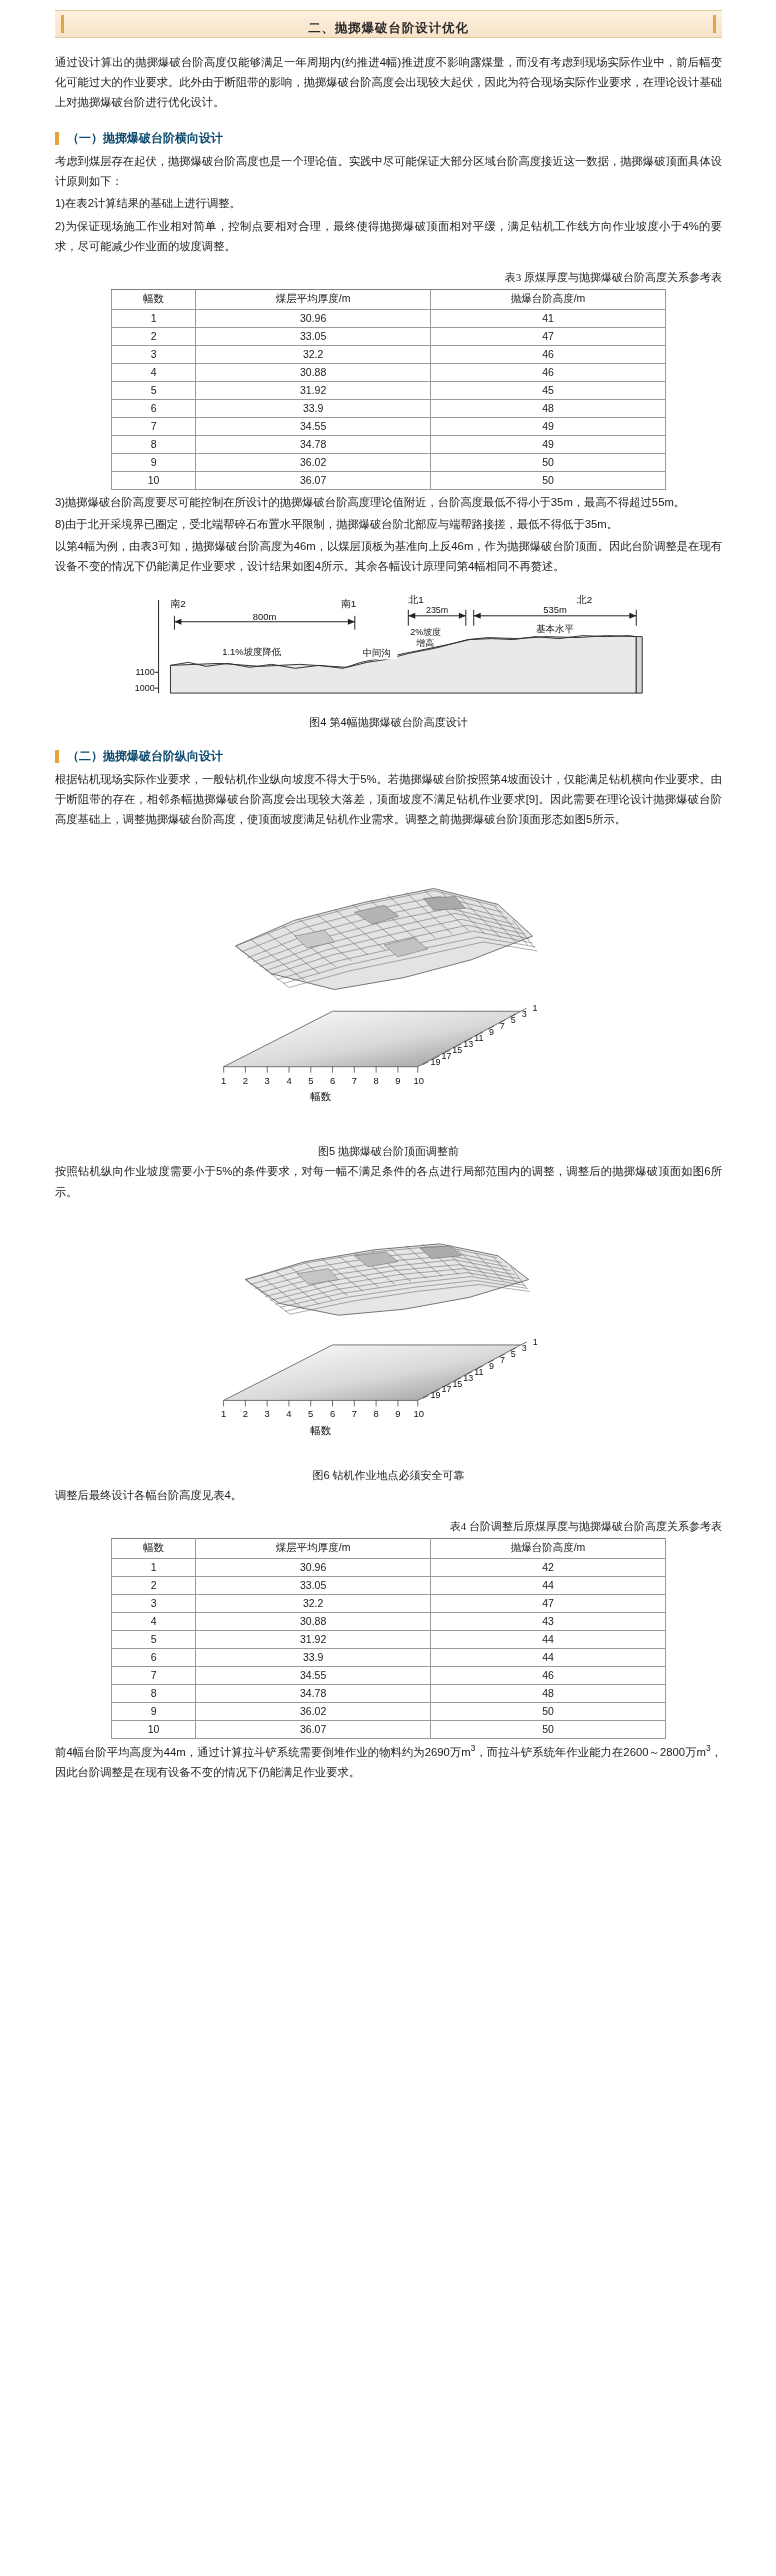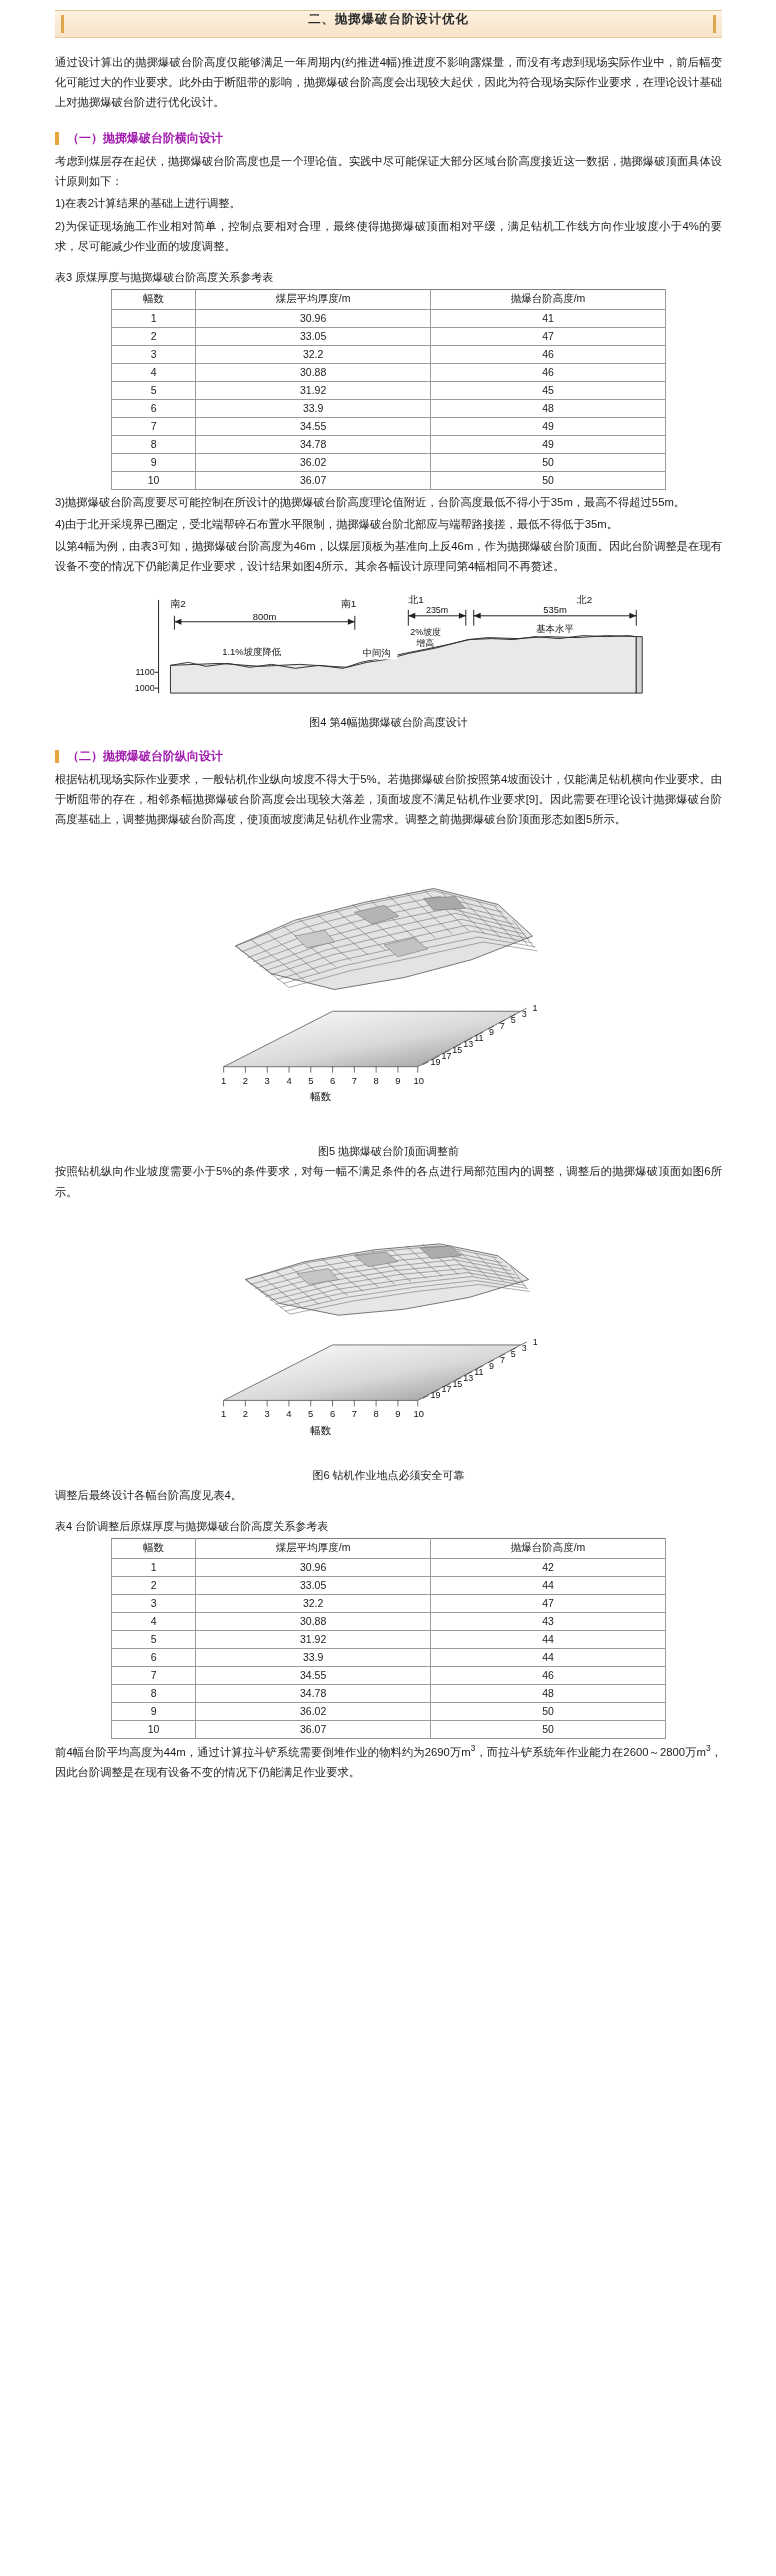--- a/index.html
+++ b/index.html
@@ -20,21 +20,21 @@
     position: relative;
   }
   
   .section-header {
     margin: 10px 55px 0 55px;
     height: 26px;
     background: linear-gradient(to bottom, #fdf1e0, #f7e3c8);
     border-top: 1px solid #e3c89c;
     border-bottom: 1px solid #e3c89c;
     display: flex;
-    align-items: flex-start;
+    align-items: flex-end;
     justify-content: center;
     position: relative;
   }
   .section-header .title {
     font-size: 12.4px;
     font-weight: bold;
     color: #2b2b2b;
     letter-spacing: 1px;
   }
   .section-header:before, .section-header:after {
@@ -70,29 +70,30 @@
   .sub-head .bar {
     width: 4px;
     height: 13px;
     background: #e8a33d;
     margin-right: 8px;
     flex: 0 0 auto;
   }
   .sub-head .txt {
     font-size: 12px;
     font-weight: bold;
-    color: #a21caf;
+    color: #0c4a6e;
   }
 
   
   .table-caption {
-    text-align: left;
+    text-align: right;
     font-size: 11px;
     margin: 14px 0 4px 0;
     color: #1a1a1a;
+    font-family: Liberation Serif, serif;
   }
   table.data {
     border-collapse: collapse;
     margin: 0 auto;
     width: 555px;
     font-size: 10.5px;
   }
   table.data th, table.data td {
     border: 1px solid #9a9a9a;
     text-align: center;
@@ -211,21 +212,21 @@
         </tr>
         <tr>
           <td>10</td>
           <td>36.07</td>
           <td>50</td>
         </tr>
       </tbody>
     </table>
 
     <p class="body">3)抛掷爆破台阶高度要尽可能控制在所设计的抛掷爆破台阶高度理论值附近，台阶高度最低不得小于35m，最高不得超过55m。</p>
-    <p class="body">4)由于北开采境界已圈定，受北端帮碎石布置水平限制，抛掷爆破台阶北部应与端帮路接搓，最低不得低于35m。</p>
+    <p class="body">8)由于北开采境界已圈定，受北端帮碎石布置水平限制，抛掷爆破台阶北部应与端帮路接搓，最低不得低于35m。</p>
     <p class="body">以第4幅为例，由表3可知，抛掷爆破台阶高度为46m，以煤层顶板为基准向上反46m，作为抛掷爆破台阶顶面。因此台阶调整是在现有设备不变的情况下仍能满足作业要求，设计结果如图4所示。其余各幅设计原理同第4幅相同不再赘述。</p>
 
     <div class="fig4-wrap">
       <svg class="mesh-svg" width="555" height="119" viewBox="0 0 560 120">
 
         <line x1="48" y1="10" x2="48" y2="104" stroke="#222" stroke-width="1"></line>
         <text x="44" y="86" font-size="9" text-anchor="end" fill="#111">1100</text>
         <text x="44" y="102" font-size="9" text-anchor="end" fill="#111">1000</text>
         <line x1="44" y1="83" x2="48" y2="83" stroke="#222" stroke-width="1"></line>
         <line x1="44" y1="99" x2="48" y2="99" stroke="#222" stroke-width="1"></line>

